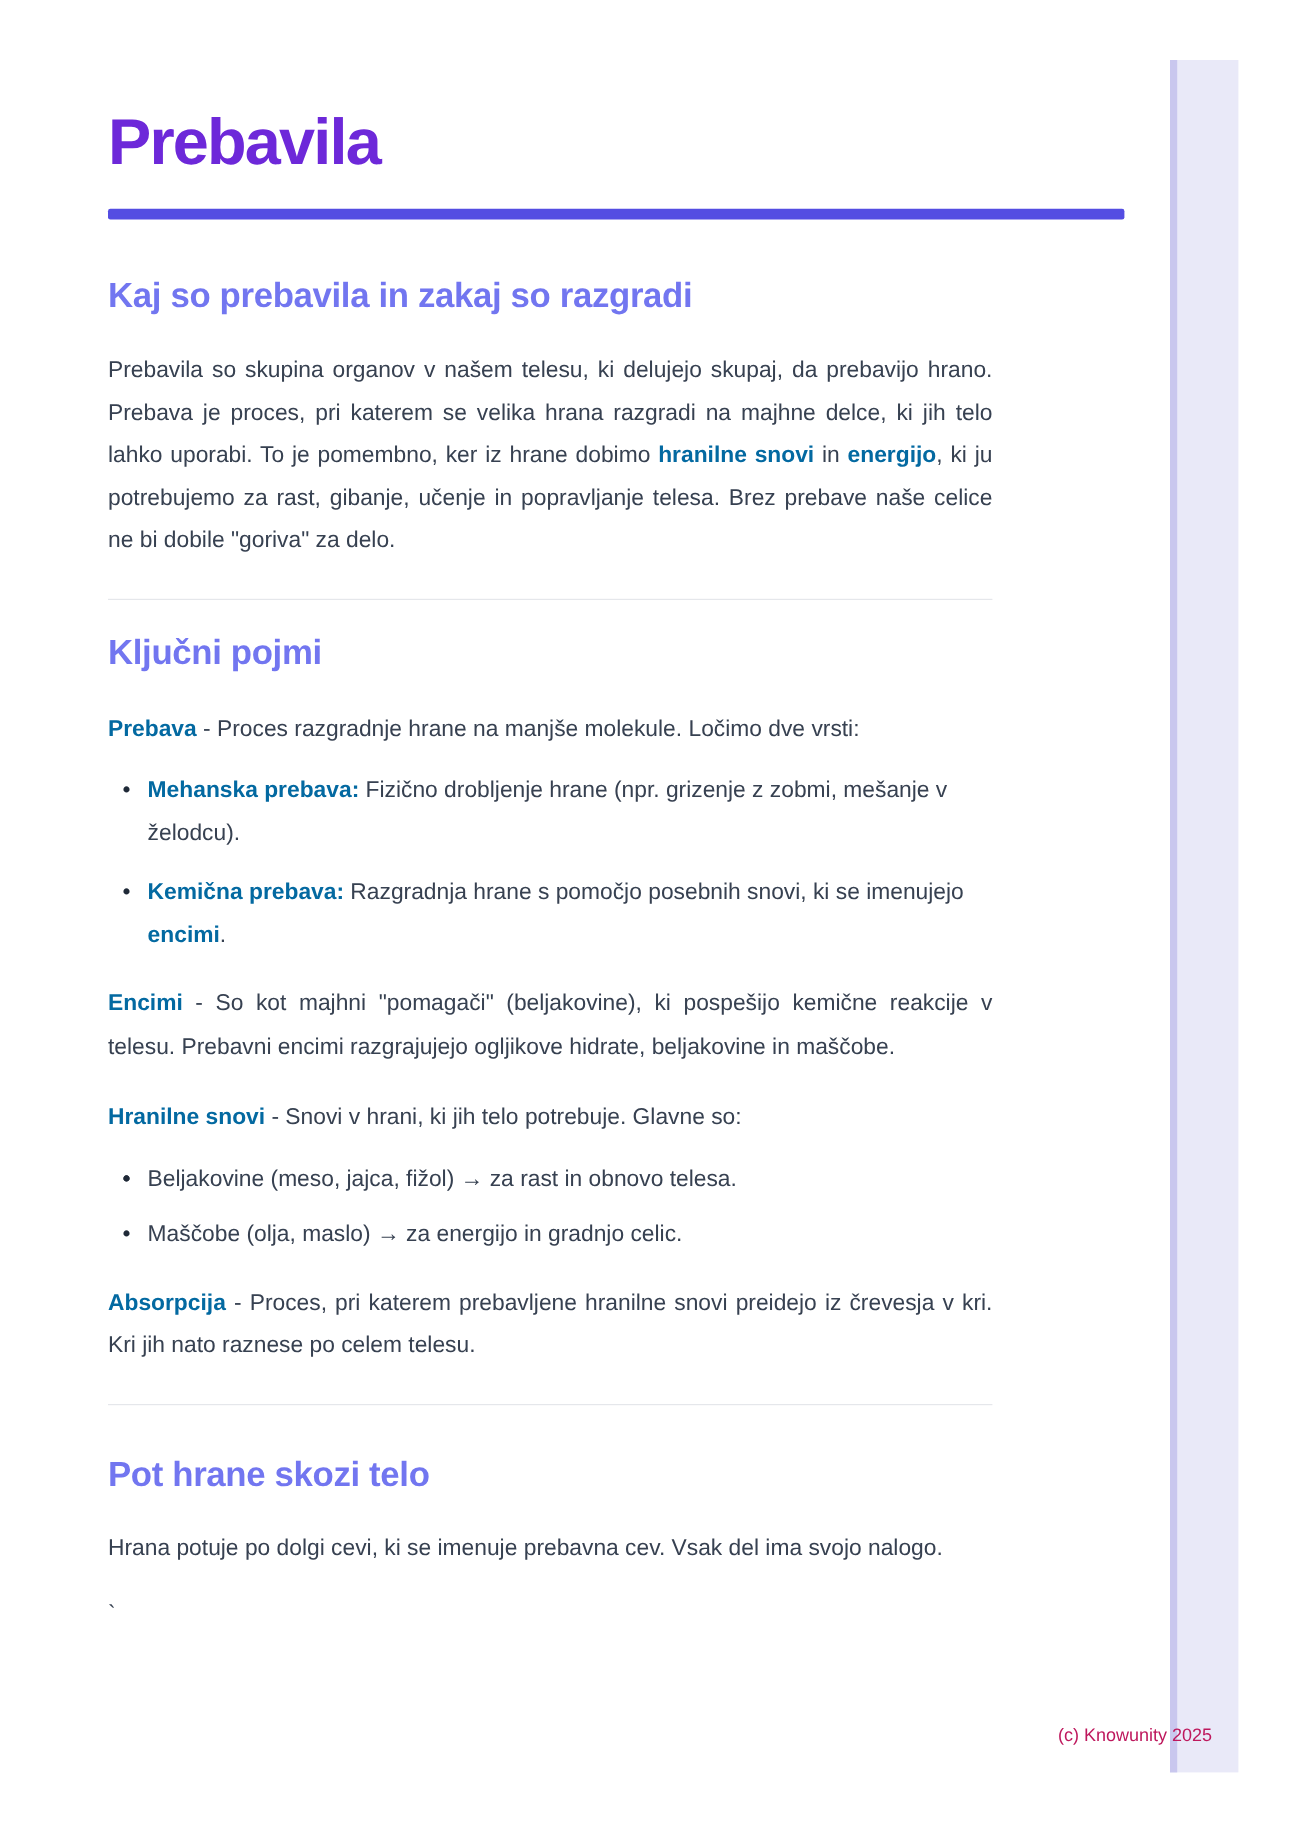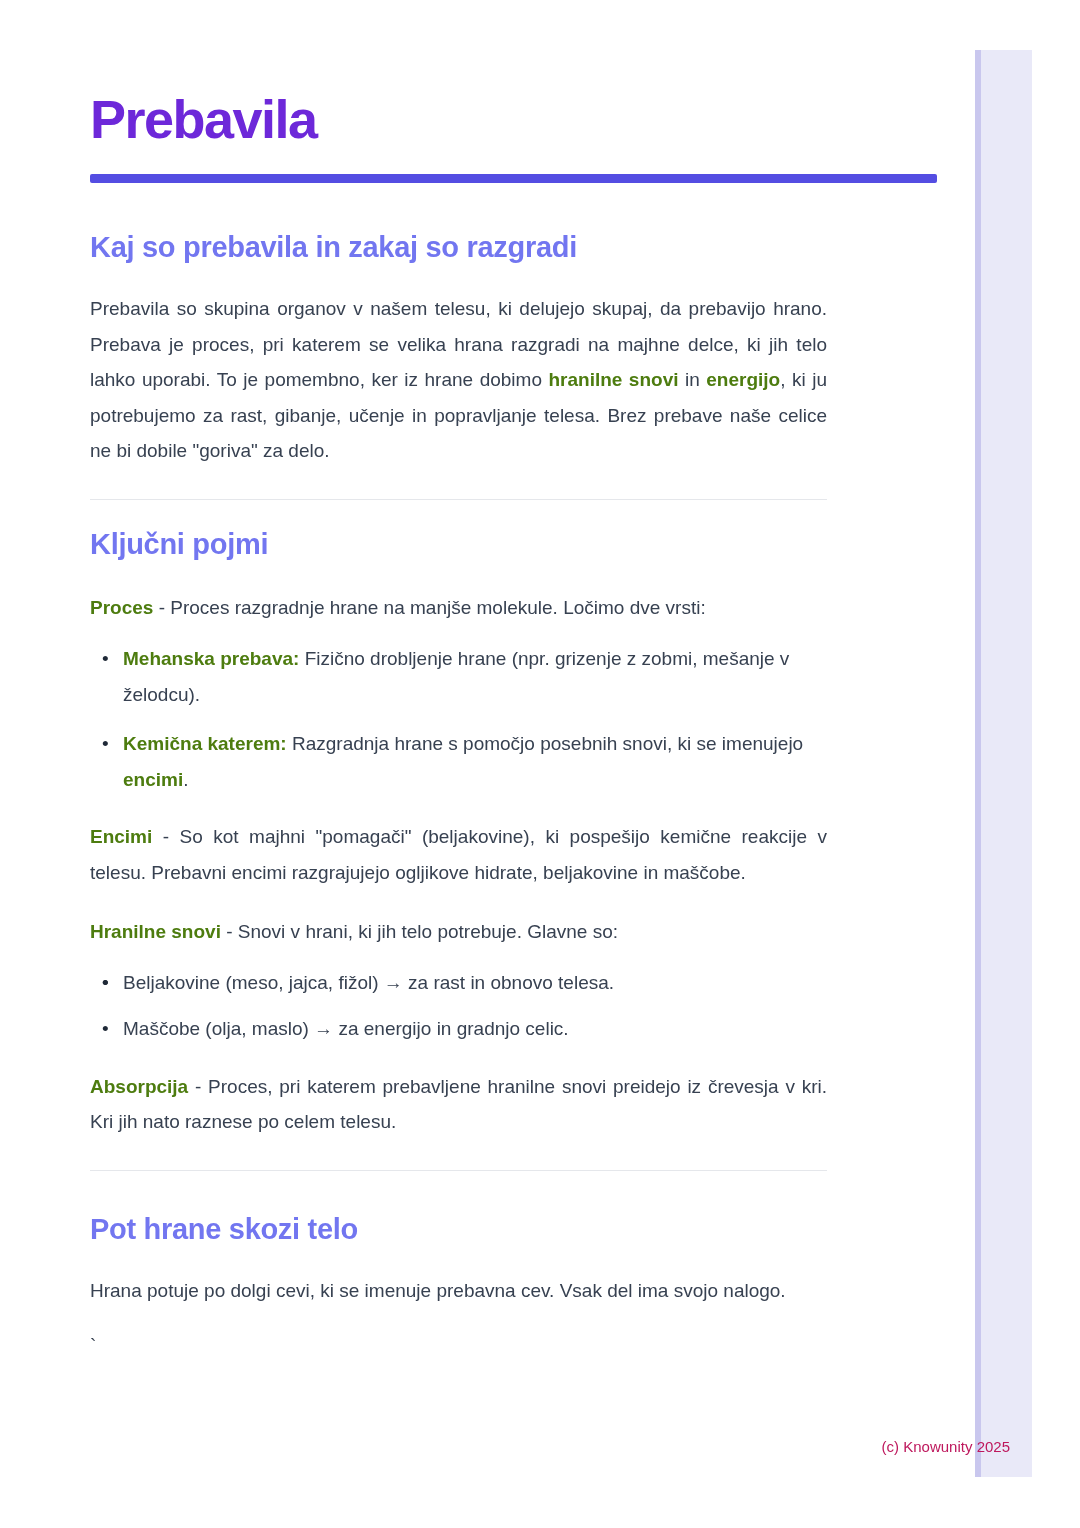--- a/index.html
+++ b/index.html
@@ -62,21 +62,21 @@
 
   .body-text {
     width: 737px;
     margin: 26px 0 0 0;
     font-size: 19px;
     line-height: 35.5px;
     color: #374151;
   }
   .justified { text-align: justify; }
 
-  b, .bold { font-weight: 700; color: #4d7c0f; }
+  b, .bold { font-weight: 700; color: #0369a1; }
 
   .divider {
     width: 737px;
     height: 1px;
     background: #e5e7eb;
     margin-top: 30px;
   }
 
   ul.doc-list {
     list-style: none;
@@ -128,25 +128,25 @@
   <div class="title-rule"></div>
 
   <h2 class="section-heading">Kaj so prebavila in zakaj so razgradi</h2>
 
   <p class="body-text justified"><span>Prebavila so skupina organov v našem telesu, ki delujejo skupaj, da prebavijo hrano. Prebava je proces, pri katerem se velika hrana razgradi na majhne delce, ki jih telo lahko uporabi. To je pomembno, ker iz hrane dobimo </span><b>hranilne snovi</b><span> in </span><b>energijo</b><span>, ki ju potrebujemo za rast, gibanje, učenje in popravljanje telesa. Brez prebave naše celice ne bi dobile "goriva" za delo.</span></p>
 
   <div class="divider"></div>
 
   <h2 class="section-heading" style="margin-top:26px">Ključni pojmi</h2>
 
-  <p class="body-text" style="margin-top:28px"><b>Proces</b><span> - Proces razgradnje hrane na manjše molekule. Ločimo dve vrsti:</span></p>
+  <p class="body-text" style="margin-top:28px"><b>Prebava</b><span> - Proces razgradnje hrane na manjše molekule. Ločimo dve vrsti:</span></p>
 
   <ul class="doc-list">
     <li><span class="dot">•</span><b>Mehanska prebava:</b><span> Fizično drobljenje hrane (npr. grizenje z zobmi, mešanje v želodcu).</span></li>
-    <li><span class="dot">•</span><b>Kemična katerem:</b><span> Razgradnja hrane s pomočjo posebnih snovi, ki se imenujejo </span><b>encimi</b><span>.</span></li>
+    <li><span class="dot">•</span><b>Kemična prebava:</b><span> Razgradnja hrane s pomočjo posebnih snovi, ki se imenujejo </span><b>encimi</b><span>.</span></li>
   </ul>
 
   <p class="body-text justified" style="margin-top:22px"><b>Encimi</b><span> - So kot majhni "pomagači" (beljakovine), ki pospešijo kemične reakcije v telesu. Prebavni encimi razgrajujejo ogljikove hidrate, beljakovine in maščobe.</span></p>
 
   <p class="body-text" style="margin-top:24px"><b>Hranilne snovi</b><span> - Snovi v hrani, ki jih telo potrebuje. Glavne so:</span></p>
 
   <ul class="doc-list" style="margin-top:15px">
     <li style="margin-bottom:11px"><span class="dot">•</span></li>
     <li style="margin-bottom:11px"><span class="dot">•</span><span>Beljakovine (meso, jajca, fižol) → za rast in obnovo telesa.</span></li>
     <li><span class="dot">•</span><span>Maščobe (olja, maslo) → za energijo in gradnjo celic.</span></li>

